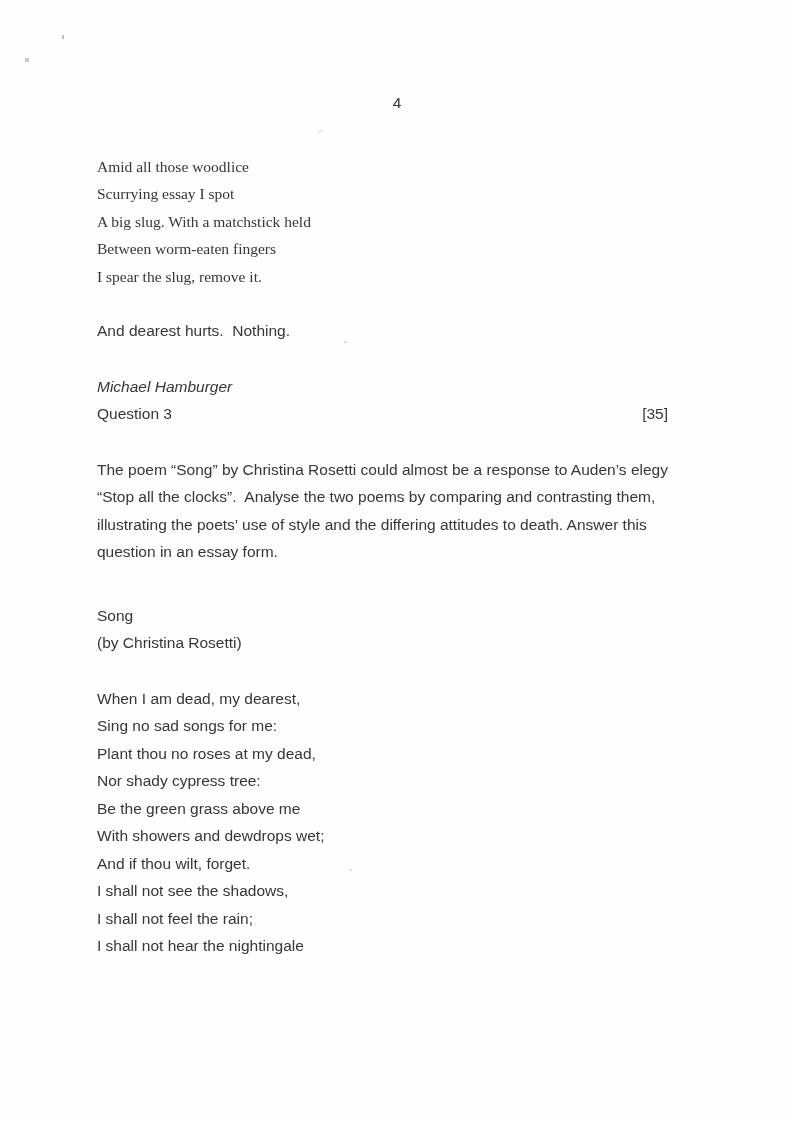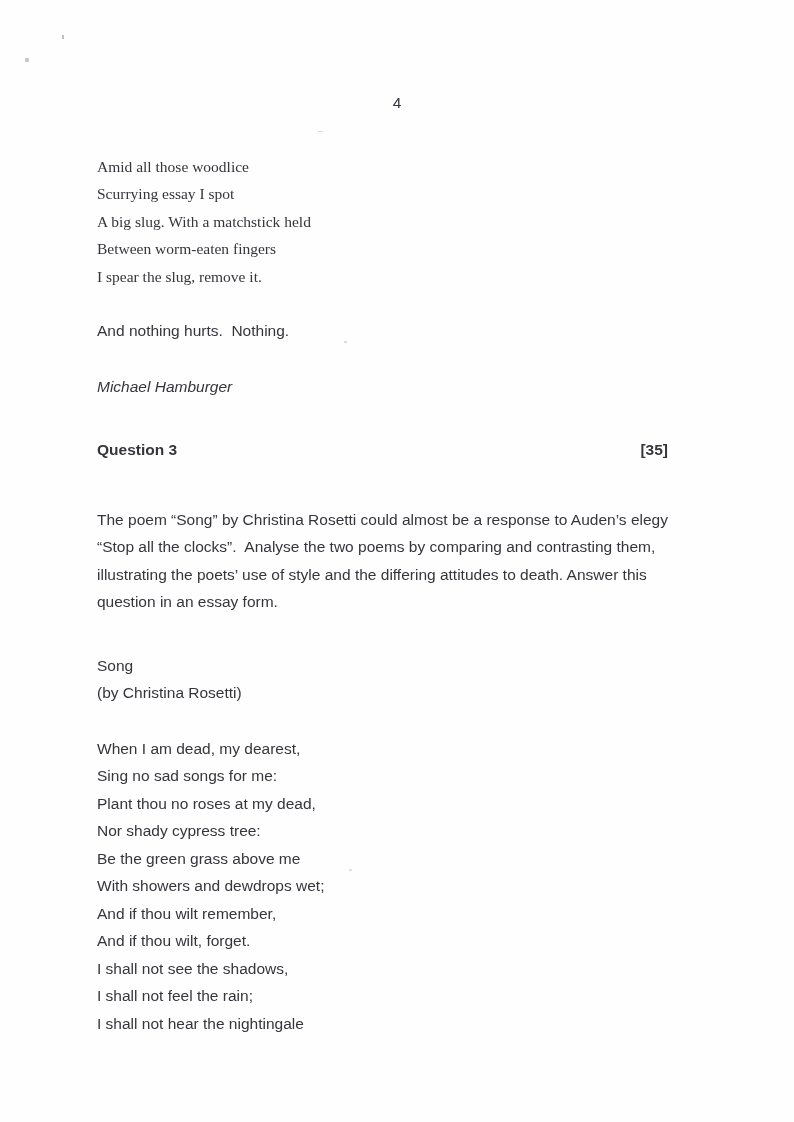--- a/index.html
+++ b/index.html
@@ -25,28 +25,27 @@
   .line { white-space: pre-wrap; }
   .page-number {
     margin-top: 89px;
     text-align: center;
     width: 600px;
   }
   .stanza-excerpt { margin-top: 36px; font-family: Liberation Serif, serif; }
   .closing-line { margin-top: 27px; }
   .author { margin-top: 28px; font-style: italic; }
   .question-header {
-    margin-top: 36px;
     display: flex;
     justify-content: space-between;
     width: 571px;
-    font-weight: bold;
+    font-weight: normal;
     align-items: center;
   }
-  .question-text { margin-top: 42px; }
+  .question-text { margin-top: 28px; }
   .song-head { margin-top: 36px; }
   .song-title { font-weight: normal; }
   .poem { margin-top: 28px; }
   .speck {
     position: absolute;
     background: #8a8a90;
     opacity: 0.55;
   }
   .speck-1 { left: 62px; top: 35px;  width: 2px; height: 4px; }
   .speck-2 { left: 25px; top: 58px;  width: 4px; height: 4px; opacity: 0.45; }
@@ -70,21 +69,21 @@
     <div class="page-number">4</div>
 
     <div class="stanza-excerpt">
       <div class="line">Amid all those woodlice</div>
       <div class="line">Scurrying essay I spot</div>
       <div class="line">A big slug. With a matchstick held</div>
       <div class="line">Between worm-eaten fingers</div>
       <div class="line">I spear the slug, remove it.</div>
     </div>
 
-    <div class="closing-line line">And nothing hurts.  Nothing.</div>
+    <div class="closing-line line">And dearest hurts.  Nothing.</div>
 
     <div class="author line">Michael Hamburger</div>
 
     <div class="question-header">
       <span class="line">Question 3</span>
       <span class="line">[35]</span>
     </div>
 
     <div class="question-text">
       <div class="line">The poem “Song” by Christina Rosetti could almost be a response to Auden’s elegy</div>
@@ -98,21 +97,20 @@
       <div class="line">(by Christina Rosetti)</div>
     </div>
 
     <div class="poem">
       <div class="line">When I am dead, my dearest,</div>
       <div class="line">Sing no sad songs for me:</div>
       <div class="line">Plant thou no roses at my dead,</div>
       <div class="line">Nor shady cypress tree:</div>
       <div class="line">Be the green grass above me</div>
       <div class="line">With showers and dewdrops wet;</div>
-      <div class="line">And if thou wilt remember,</div>
       <div class="line">And if thou wilt, forget.</div>
       <div class="line">I shall not see the shadows,</div>
       <div class="line">I shall not feel the rain;</div>
       <div class="line">I shall not hear the nightingale</div>
     </div>
 
   </div>
 </div>
 
 </body></html>

